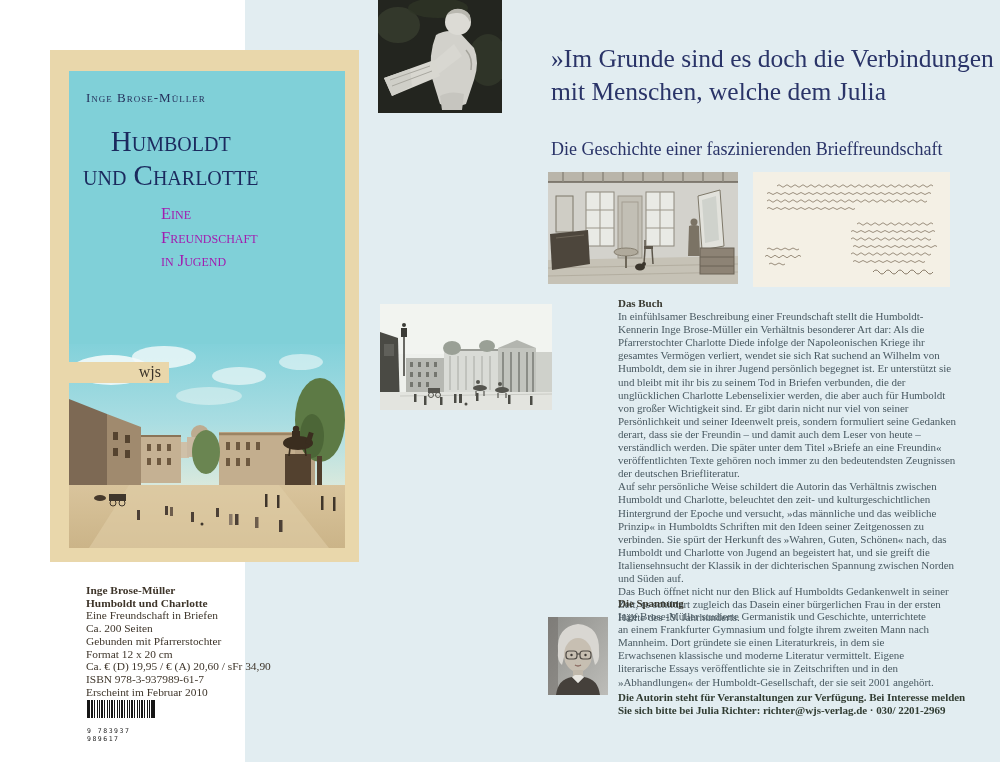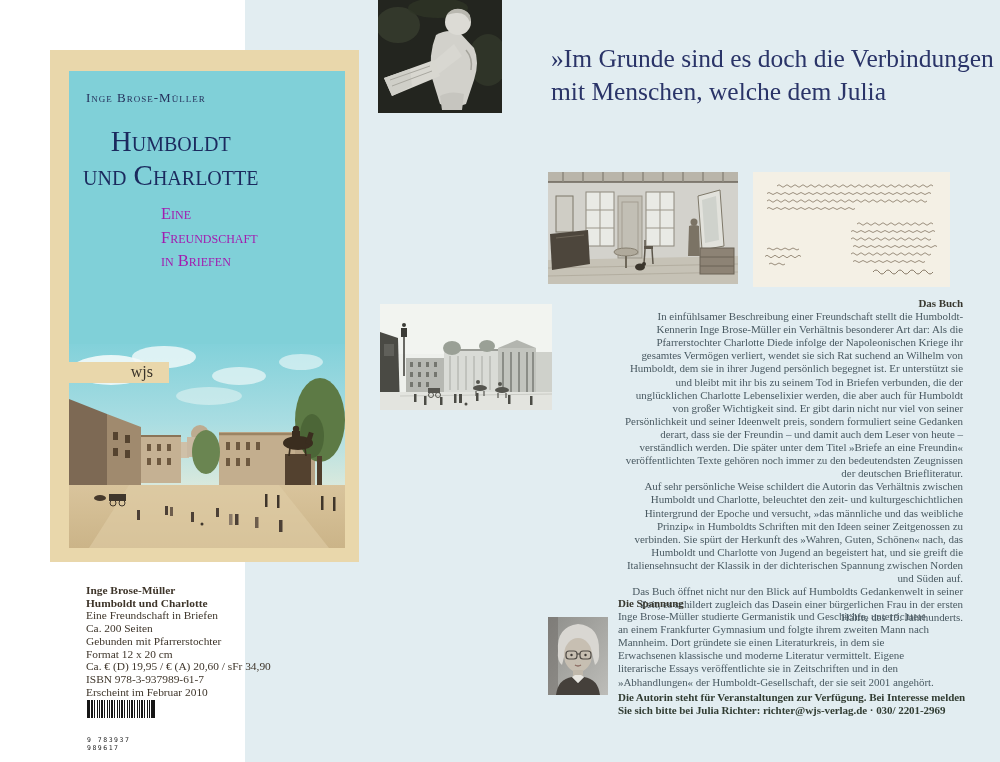--- a/index.html
+++ b/index.html
@@ -7,43 +7,43 @@
           font-family:"Liberation Serif","DejaVu Serif",serif;}
   .abs{position:absolute;}
 
   
   .right-panel{left:245px;top:0;width:755px;height:762px;background:#e2edf1;}
 
   
   .cover{left:50px;top:50px;width:309px;height:512px;background:#e9d7ab;z-index:3;}
   .cover-inner{left:19px;top:21px;width:276px;height:477px;background:#80d0d8;}
   .wjs-band{left:16px;top:312px;width:103px;height:21px;background:#e9d7ab;z-index:2;
-            text-align:right;padding-right:16px;box-sizing:border-box;
+            text-align:right;padding-right:8px;box-sizing:border-box;
             font-size:16px;color:#3a332a;line-height:20px;}
   .painting{left:0;top:273px;z-index:1;}
 
   
   .biblio{left:86px;top:584px;font-size:11.4px;line-height:12.7px;color:#3e352a;width:220px;}
   .biblio .b{font-weight:bold;}
   .barcode-wrap{left:87px;top:700px;width:70px;}
   .barcode-bars{width:64px;height:18px;background:repeating-linear-gradient(90deg,
       #151515 0 1px,#fff 1px 2px,#151515 2px 4px,#fff 4px 5px,#151515 5px 6px,#fff 6px 7.5px,
       #151515 7.5px 8.5px,#fff 8.5px 10px);border-left:2px solid #151515;border-right:2px solid #151515;}
-  .barcode-num{font-family:"DejaVu Sans Mono",monospace;font-size:6.5px;letter-spacing:1.5px;color:#222;margin-top:18px;}
+  .barcode-num{font-family:"DejaVu Sans Mono",monospace;font-size:6.5px;letter-spacing:1.5px;color:#222;margin-top:9px;}
 
   
   .quote{left:551px;top:42px;width:445px;color:#2a3468;font-size:25.5px;line-height:33px;}
   .quote .attr{font-size:16px;color:#2a3468;margin-left:14px;}
   .tagline{left:551px;top:139px;font-size:18px;color:#2a3468;}
 
   
   .sec-heading{font-weight:bold;font-size:11px;color:#38382f;margin:0 0 2px 0;}
   .bodytext{font-size:11px;line-height:13.1px;color:#4a5a62;letter-spacing:-0.05px;}
   .bodytext p{margin:0;}
-  .buch{left:618px;top:297px;width:345px;text-align:right;}
+  .buch{left:618px;top:297px;width:345px;}
   .autorin{left:618px;top:597px;width:318px;}
   .contact{left:618px;top:691px;width:360px;font-weight:bold;color:#323d33;}
 
   
   .tab{left:962px;top:358px;width:38px;height:42px;background:#0ea5e9;margin-left:48px;}
   .tab span{position:absolute;left:7px;bottom:7px;font-size:10.5px;font-weight:bold;color:#2c3f66;letter-spacing:1px;}
 
   
   .img{display:block;}
 </style>
@@ -145,21 +145,21 @@
       </svg>
 
       <div class="abs" style="left:17px;top:19px;font-variant:small-caps;font-size:13px;letter-spacing:1px;color:#25315c;">Inge Brose-Müller</div>
       <div class="abs" style="left:14px;top:53px;font-variant:small-caps;font-size:29px;line-height:34px;color:#1b2a5e;text-align:center;">
         <div>Humboldt</div>
         <div>und Charlotte</div>
       </div>
       <div class="abs" style="left:92px;top:131px;font-variant:small-caps;font-size:16.5px;line-height:23.5px;color:#a21caf;">
         <div>Eine</div>
         <div>Freundschaft</div>
-        <div>in Briefen</div>
+        <div>in Jugend</div>
       </div>
     </div>
 
     <div class="abs wjs-band">
       <span>wjs</span>
     </div>
   </div>
 
   <div class="abs biblio">
     <div class="b">Inge Brose-Müller</div>
@@ -194,20 +194,21 @@
     <line x1="12" y1="80" x2="52" y2="66" stroke="#a9a8a0" stroke-width="1"></line>
     <line x1="14" y1="86" x2="54" y2="71" stroke="#a9a8a0" stroke-width="1"></line>
     <path d="M62 96 Q72 90 86 94 L84 110 L64 110 Z" fill="#c6c5bf"></path>
     <path d="M88 50 Q95 58 93 70" stroke="#a5a49c" stroke-width="1.5" fill="none"></path>
   </svg>
 
   <div class="abs quote">
     <div>»Im Grunde sind es doch die Verbindungen</div>
     <div>mit Menschen, welche dem Julia</div>
   </div>
+  <div class="abs tagline">Die Geschichte einer faszinierenden Brieffreundschaft</div>
 
   <svg class="abs img" style="left:548px;top:172px;" width="190" height="112" viewBox="0 0 190 112">
     <rect width="190" height="112" fill="#d3d2cc"></rect>
 
     <rect x="0" y="0" width="190" height="10" fill="#b9b5aa"></rect>
     <line x1="0" y1="10" x2="190" y2="10" stroke="#6b655a" stroke-width="1.5"></line>
     <g stroke="#8d887c" stroke-width="1.5">
       <line x1="15" y1="0" x2="15" y2="10"></line>
         <line x1="35" y1="0" x2="35" y2="10"></line>
         <line x1="55" y1="0" x2="55" y2="10"></line>

